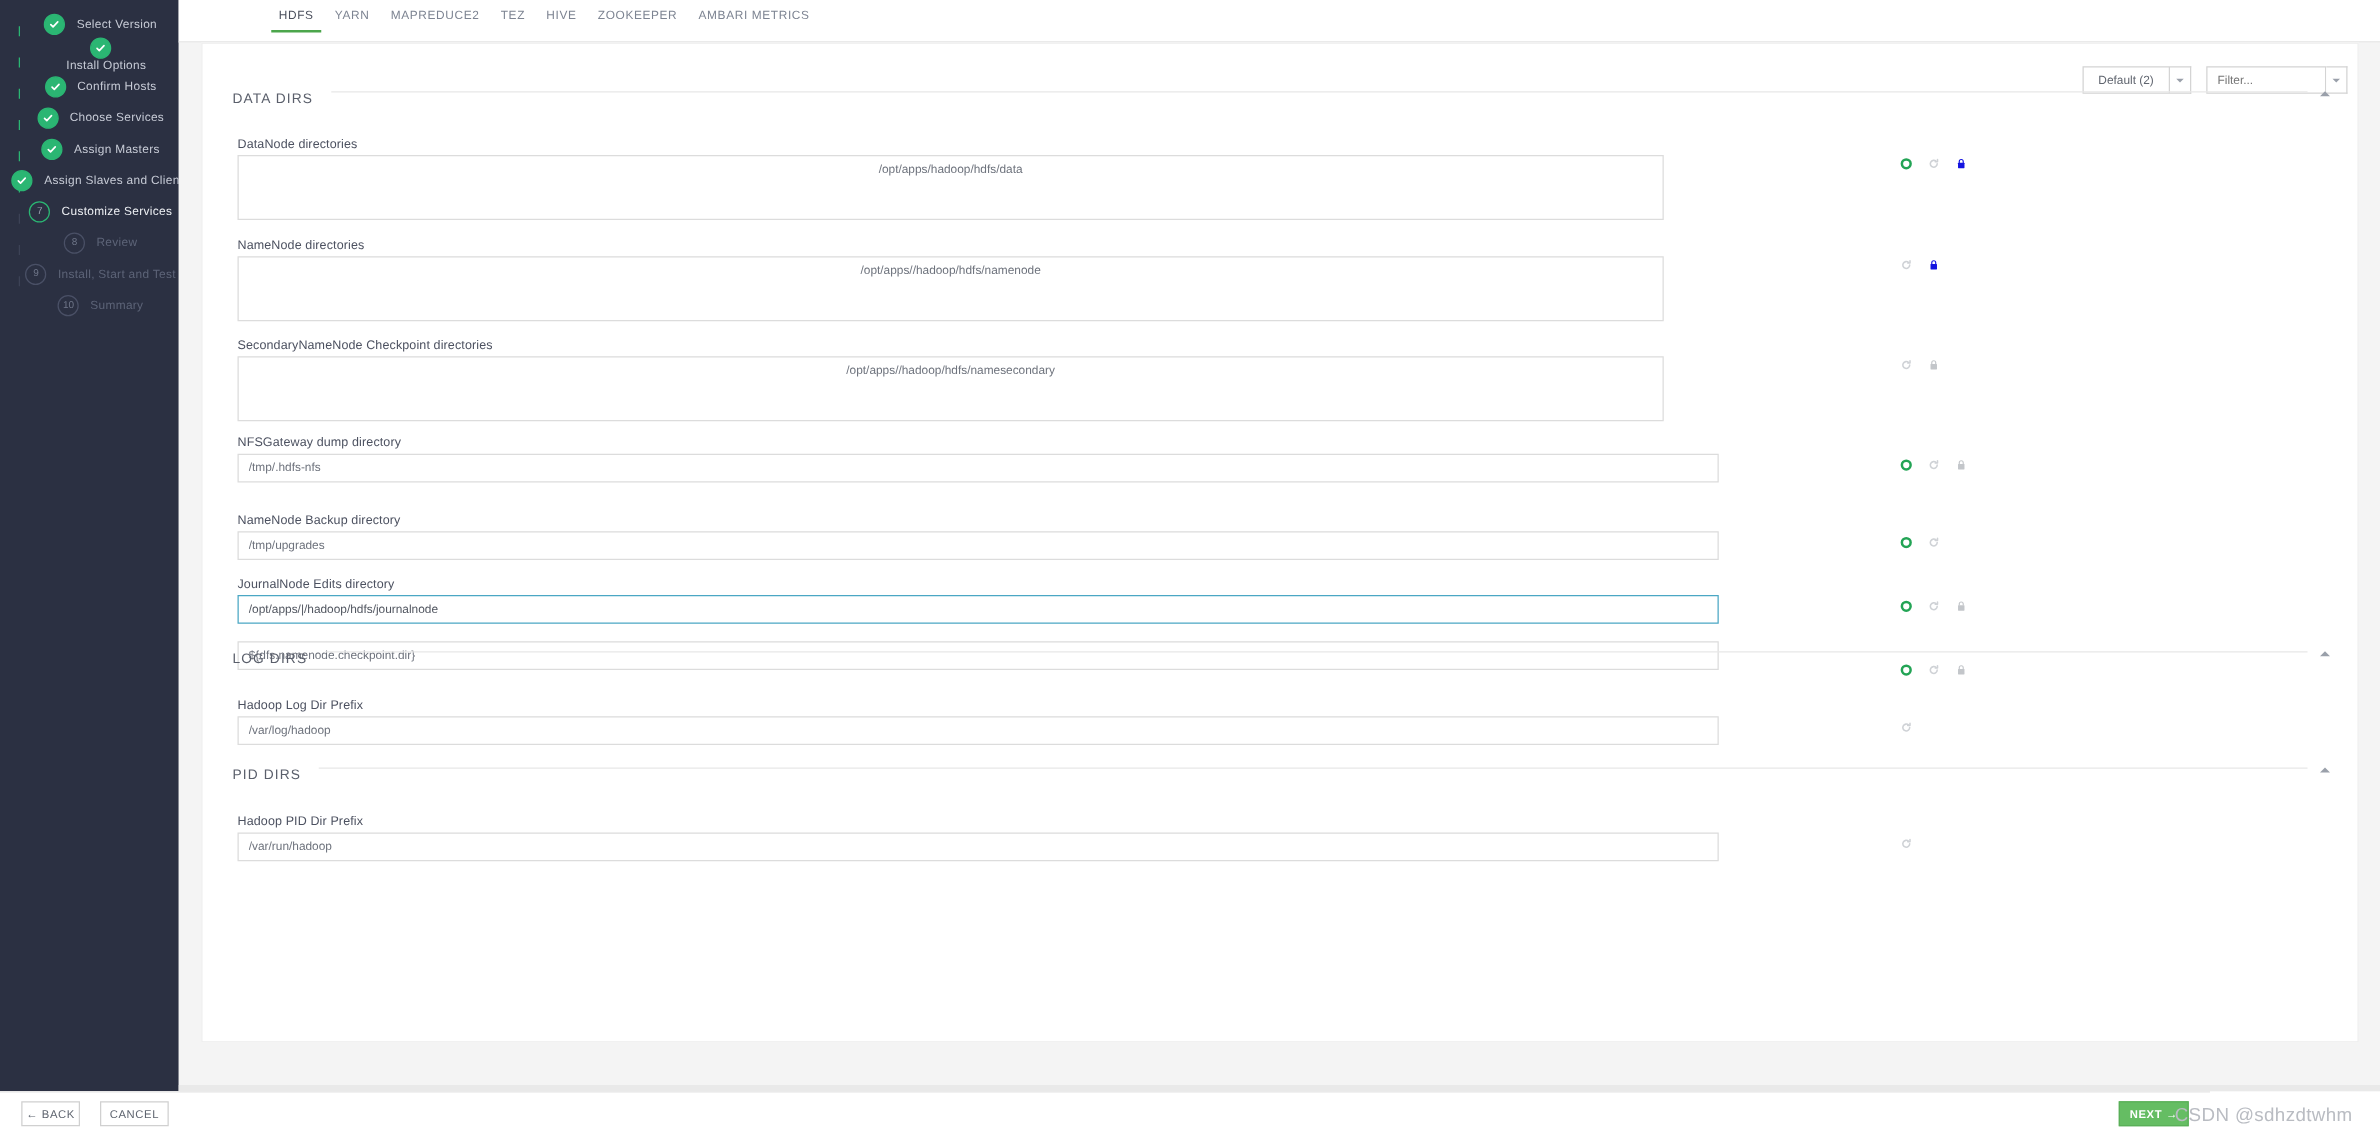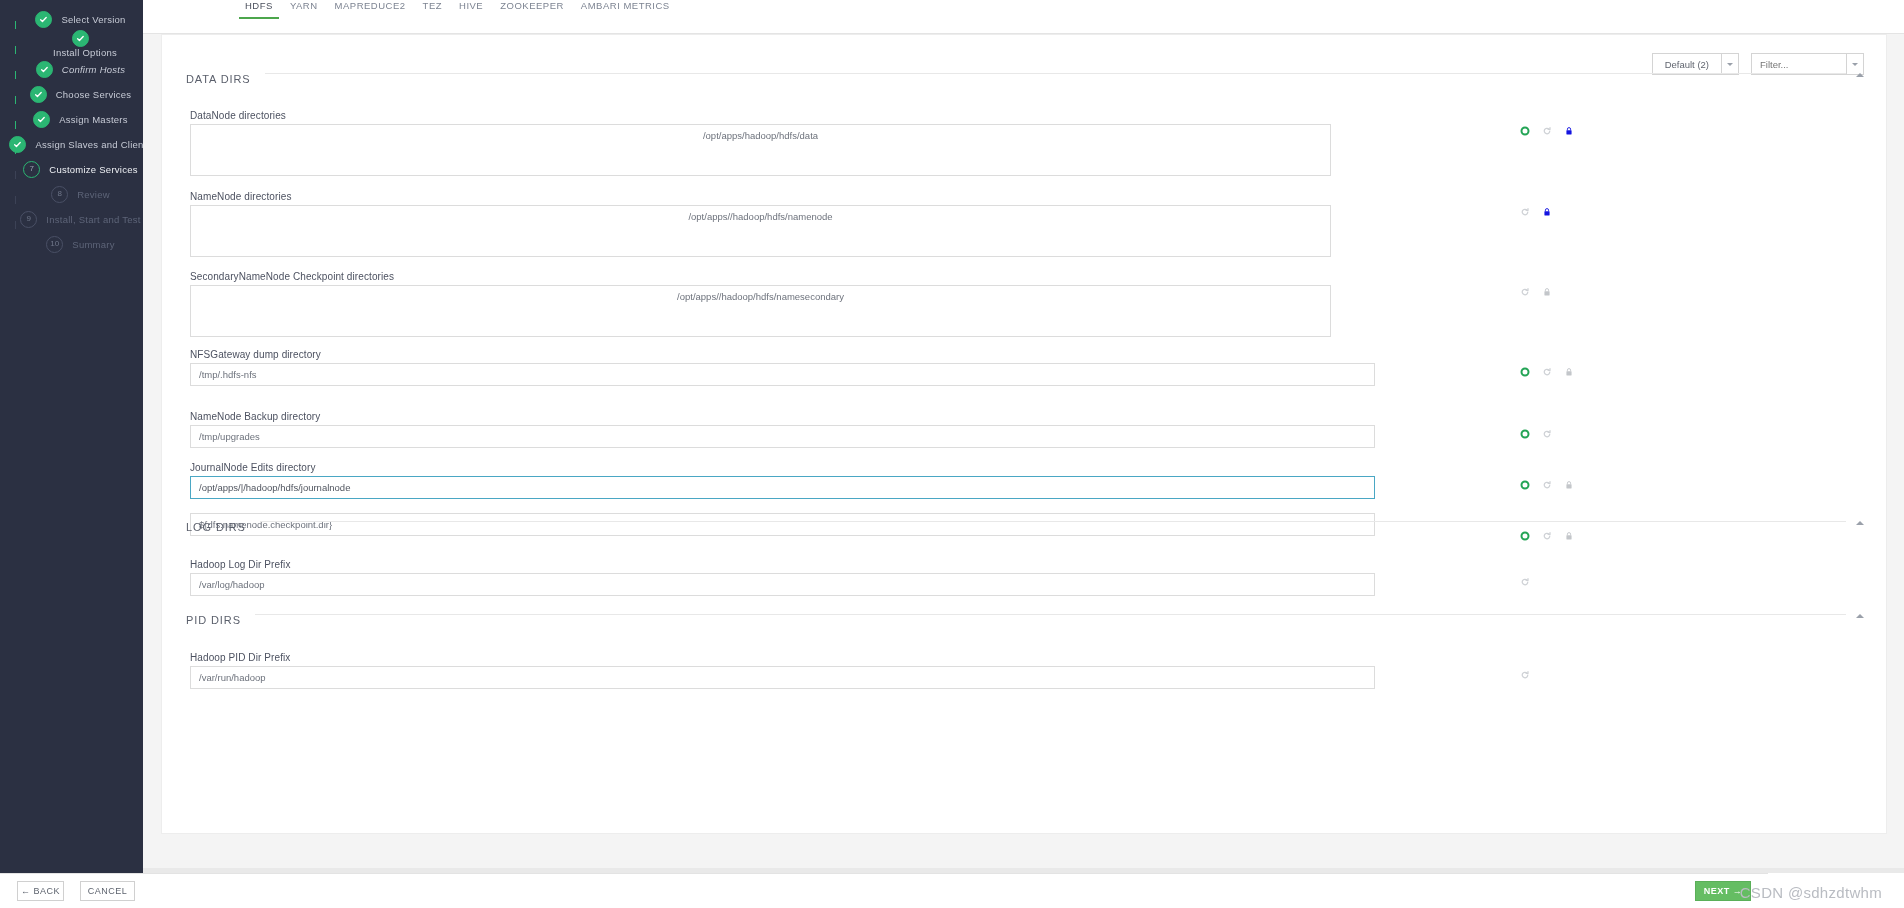--- a/index.html
+++ b/index.html
@@ -77,22 +77,22 @@
     width: 1761px; height: 873px;
     background: #f4f4f4;
   }
 
   
   #tabbar {
     position: absolute; left: 0; top: 0;
     width: 100%; height: 34px;
     background: #ffffff;
     border-bottom: 1px solid #e4e4e4;
-    display: flex; align-items: flex-start;
-    padding-left: 96px;
+    display: flex; align-items: center;
+    padding-left: 74px;
   }
   .tab {
     font-size: 9.5px;
     letter-spacing: .5px;
     color: #7d8492;
     padding: 0 6px 6px 6px;
     margin-right: 5px;
     border-bottom: 2px solid transparent;
     white-space: nowrap;
     cursor: pointer;
@@ -107,21 +107,21 @@
     position: absolute;
     left: 18px; top: 34px;
     width: 1726px; height: 800px;
     background: #ffffff;
     border: 1px solid #ededed;
   }
 
   
   #filterrow {
     position: absolute;
-    right: 22px; top: 18px;
+    right: 8px; top: 18px;
     display: flex; align-items: flex-end;
   }
   .ctl {
     display: flex; align-items: stretch;
     height: 22px;
     margin-left: 12px;
   }
   .ctl-main {
     border: 1px solid #d4d4d4;
     background: #ffffff;
@@ -277,21 +277,21 @@
     <div class="connector" style="top: 46px; height: 8px;"></div>
     <div class="step done" style="position: absolute; left: 0px; right: 0px; top: 29px; flex-direction: column;">
       <div class="step-marker">
         <svg class="chk" viewBox="0 0 12 12">
           <path d="M2.2 6.2 L4.6 8.6 L9.6 3.4" stroke="#ffffff" stroke-width="1.8" fill="none" stroke-linecap="round" stroke-linejoin="round"></path>
         </svg>
       </div>
       <div class="step-label">Install Options</div>
     </div>
     <div class="connector" style="top: 71px; height: 8px;"></div>
-    <div class="step done" style="position: absolute; left: 0px; right: 0px; top: 54px; font-style: italic;">
+    <div class="step done" style="position: absolute; left: 0px; right: 0px; top: 54px;">
       <div class="step-marker">
         <svg class="chk" viewBox="0 0 12 12">
           <path d="M2.2 6.2 L4.6 8.6 L9.6 3.4" stroke="#ffffff" stroke-width="1.8" fill="none" stroke-linecap="round" stroke-linejoin="round"></path>
         </svg>
       </div>
       <div class="step-label">Confirm Hosts</div>
     </div>
     <div class="connector" style="top: 96px; height: 8px;"></div>
     <div class="step done" style="position: absolute; left: 0px; right: 0px; top: 79px;">
       <div class="step-marker">

